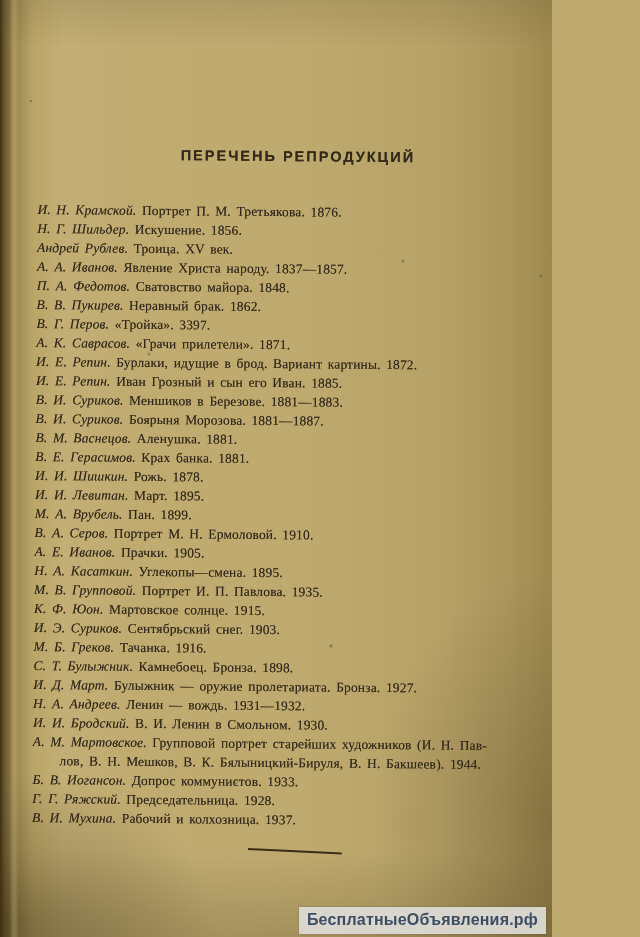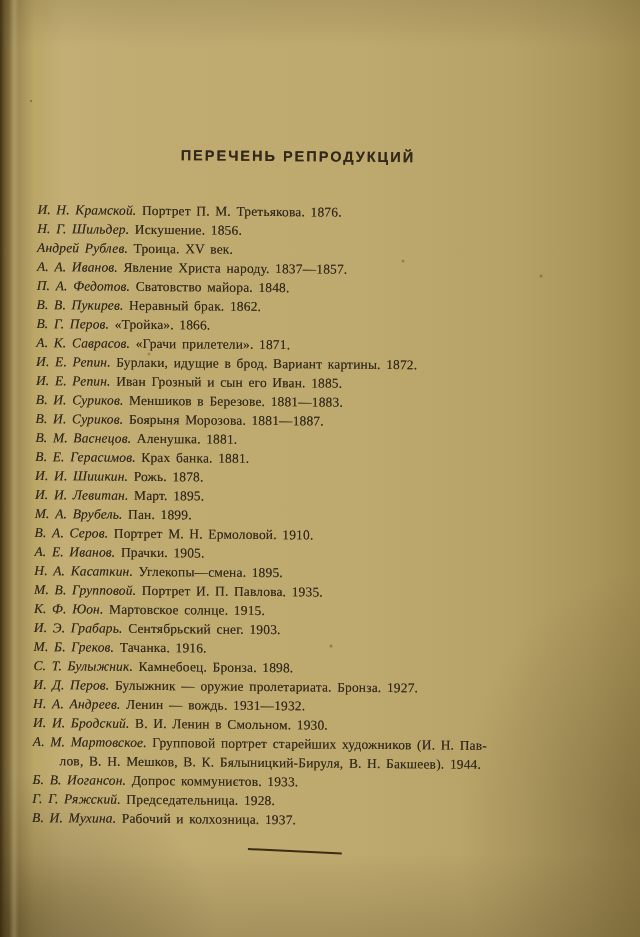--- a/index.html
+++ b/index.html
@@ -10,21 +10,21 @@
     --divider: #3a2d15;
   }
   * { margin: 0; padding: 0; box-sizing: border-box; }
   html, body { width: 640px; height: 937px; overflow: hidden; }
   body {
     font-family: "Liberation Serif", serif;
     background: var(--paper);
   }
   .photo {
     position: relative;
-    width: 640px; height: 937px;
+    width: 552px; height: 937px;
     overflow: hidden;
     background:
       radial-gradient(ellipse 300px 220px at 1% 99%, rgba(56,44,16,0.38), rgba(56,44,16,0) 70%),
       radial-gradient(ellipse 260px 360px at 100% 88%, rgba(56,44,16,0.26), rgba(56,44,16,0) 70%),
       linear-gradient(0deg, rgba(56,44,16,0.20), rgba(56,44,16,0) 9%),
       linear-gradient(180deg, rgba(70,57,24,0.14), rgba(70,57,24,0) 5%),
       linear-gradient(90deg,
         #3f3114 0px, #705c30 5px, #9b8650 15px,
         #bba668 34px, #c3ae75 64px, #c0ab71 22%,
         #bea96e 55%, #b6a166 80%, #ab965c 92%, #9e894f 100%);
@@ -101,43 +101,46 @@
 
   <div class="content">
     <h1 class="title">ПЕРЕЧЕНЬ РЕПРОДУКЦИЙ</h1>
     <div class="list">
         <div class="item"><span class="author">И. Н. Крамской.</span><span class="work"> Портрет П. М. Третьякова. 1876.</span></div>
         <div class="item"><span class="author">Н. Г. Шильдер.</span><span class="work"> Искушение. 1856.</span></div>
         <div class="item"><span class="author">Андрей Рублев.</span><span class="work"> Троица. XV век.</span></div>
         <div class="item"><span class="author">А. А. Иванов.</span><span class="work"> Явление Христа народу. 1837—1857.</span></div>
         <div class="item"><span class="author">П. А. Федотов.</span><span class="work"> Сватовство майора. 1848.</span></div>
         <div class="item"><span class="author">В. В. Пукирев.</span><span class="work"> Неравный брак. 1862.</span></div>
-        <div class="item"><span class="author">В. Г. Перов.</span><span class="work"> «Тройка». 1866.</span></div>
+        <div class="item"><span class="author">В. Г. Перов.</span><span class="work"> «Тройка». 3397.</span></div>
         <div class="item"><span class="author">А. К. Саврасов.</span><span class="work"> «Грачи прилетели». 1871.</span></div>
         <div class="item"><span class="author">И. Е. Репин.</span><span class="work"> Бурлаки, идущие в брод. Вариант картины. 1872.</span></div>
         <div class="item"><span class="author">И. Е. Репин.</span><span class="work"> Иван Грозный и сын его Иван. 1885.</span></div>
         <div class="item"><span class="author">В. И. Суриков.</span><span class="work"> Меншиков в Березове. 1881—1883.</span></div>
         <div class="item"><span class="author">В. И. Суриков.</span><span class="work"> Боярыня Морозова. 1881—1887.</span></div>
         <div class="item"><span class="author">В. М. Васнецов.</span><span class="work"> Аленушка. 1881.</span></div>
         <div class="item"><span class="author">В. Е. Герасимов.</span><span class="work"> Крах банка. 1881.</span></div>
         <div class="item"><span class="author">И. И. Шишкин.</span><span class="work"> Рожь. 1878.</span></div>
         <div class="item"><span class="author">И. И. Левитан.</span><span class="work"> Март. 1895.</span></div>
         <div class="item"><span class="author">М. А. Врубель.</span><span class="work"> Пан. 1899.</span></div>
         <div class="item"><span class="author">В. А. Серов.</span><span class="work"> Портрет М. Н. Ермоловой. 1910.</span></div>
         <div class="item"><span class="author">А. Е. Иванов.</span><span class="work"> Прачки. 1905.</span></div>
         <div class="item"><span class="author">Н. А. Касаткин.</span><span class="work"> Углекопы—смена. 1895.</span></div>
         <div class="item"><span class="author">М. В. Групповой.</span><span class="work"> Портрет И. П. Павлова. 1935.</span></div>
         <div class="item"><span class="author">К. Ф. Юон.</span><span class="work"> Мартовское солнце. 1915.</span></div>
-        <div class="item"><span class="author">И. Э. Грабарь.</span><span class="work"> Сентябрьский снег. 1903.</span></div>
+        <div class="item"><span class="author">И. Э. Суриков.</span><span class="work"> Сентябрьский снег. 1903.</span></div>
         <div class="item"><span class="author">М. Б. Греков.</span><span class="work"> Тачанка. 1916.</span></div>
         <div class="item"><span class="author">С. Т. Булыжник.</span><span class="work"> Камнебоец. Бронза. 1898.</span></div>
-        <div class="item"><span class="author">И. Д. Перов.</span><span class="work"> Булыжник — оружие пролетариата. Бронза. 1927.</span></div>
+        <div class="item"><span class="author">И. Д. Март.</span><span class="work"> Булыжник — оружие пролетариата. Бронза. 1927.</span></div>
         <div class="item"><span class="author">Н. А. Андреев.</span><span class="work"> Ленин — вождь. 1931—1932.</span></div>
         <div class="item"><span class="author">И. И. Бродский.</span><span class="work"> В. И. Ленин в Смольном. 1930.</span></div>
         <div class="item"><span class="author">А. М. Мартовское.</span><span class="work"> Групповой портрет старейших художников (И. Н. Пав-</span><div class="wrap-line">лов, В. Н. Мешков, В. К. Бялыницкий-Бируля, В. Н. Бакшеев). 1944.</div></div>
         <div class="item"><span class="author">Б. В. Иогансон.</span><span class="work"> Допрос коммунистов. 1933.</span></div>
         <div class="item"><span class="author">Г. Г. Ряжский.</span><span class="work"> Председательница. 1928.</span></div>
         <div class="item"><span class="author">В. И. Мухина.</span><span class="work"> Рабочий и колхозница. 1937.</span></div>
       </div>
     <div class="divider"></div>
   </div>
 
+  <div class="watermark">
+    <span>БесплатныеОбъявления.рф</span>
+  </div>
 </div>
 
 </body></html>

